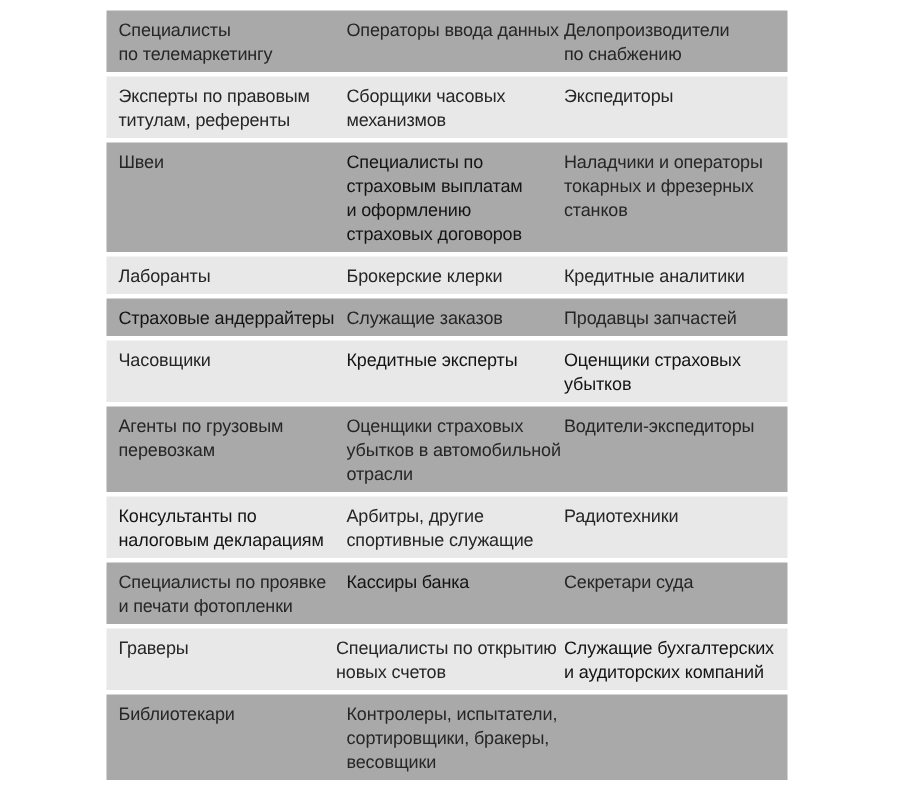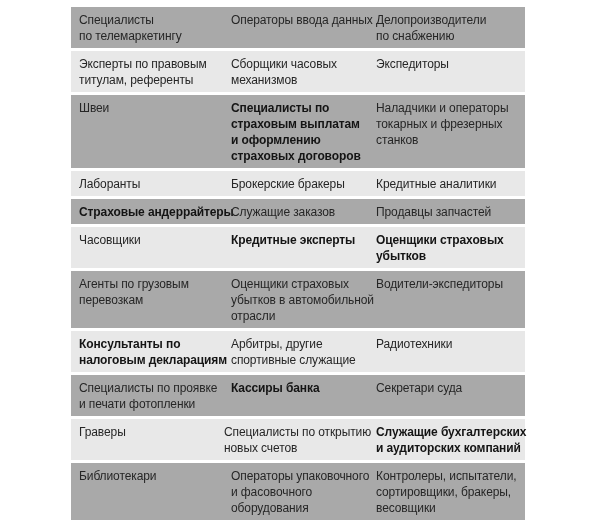--- a/index.html
+++ b/index.html
@@ -38,21 +38,21 @@
     font-size: 12px;
     line-height: 16px;
     letter-spacing: -0.1px;
     color: var(--text, #262626);
     white-space: pre;
   }
   .cell.col0 { width: 152px; }
   .cell.col1 { width: 145px; }
   .cell.col2 { width: 157px; }
   .cell.bold {
-    font-weight: 700;
+    font-weight: 400;
     color: var(--text-bold, #141414);
   }
 </style>
 </head>
 <body>
 
 <div class="page">
   <div class="table">
       <div class="row dark">
         <div class="cell col0">Специалисты
@@ -73,21 +73,21 @@
         <div class="cell col1 bold">Специалисты по
 страховым выплатам
 и оформлению
 страховых договоров</div>
         <div class="cell col2">Наладчики и операторы
 токарных и фрезерных
 станков</div>
       </div>
       <div class="row light">
         <div class="cell col0">Лаборанты</div>
-        <div class="cell col1">Брокерские бракеры</div>
+        <div class="cell col1">Брокерские клерки</div>
         <div class="cell col2">Кредитные аналитики</div>
       </div>
       <div class="row dark">
         <div class="cell col0 bold">Страховые андеррайтеры</div>
         <div class="cell col1">Служащие заказов</div>
         <div class="cell col2">Продавцы запчастей</div>
       </div>
       <div class="row light">
         <div class="cell col0">Часовщики</div>
         <div class="cell col1 bold">Кредитные эксперты</div>
@@ -117,21 +117,18 @@
       </div>
       <div class="row light">
         <div class="cell col1">Граверы</div>
         <div class="cell col0">Специалисты по открытию
 новых счетов</div>
         <div class="cell col2 bold">Служащие бухгалтерских
 и аудиторских компаний</div>
       </div>
       <div class="row dark">
         <div class="cell col0">Библиотекари</div>
-        <div class="cell col1">Операторы упаковочного
-и фасовочного
-оборудования</div>
         <div class="cell col2">Контролеры, испытатели,
 сортировщики, бракеры,
 весовщики</div>
       </div>
     </div>
 </div>
 
 </body></html>

